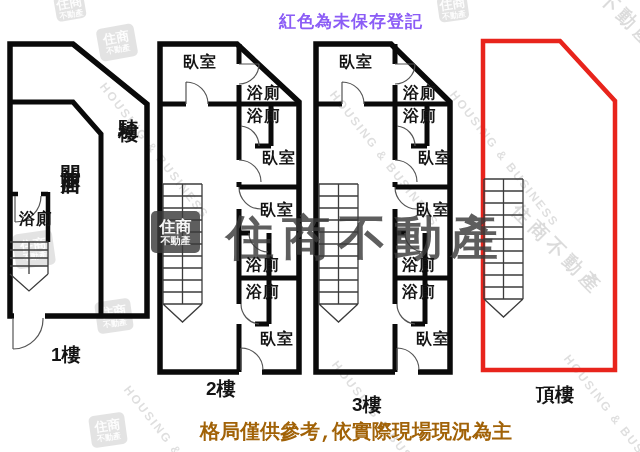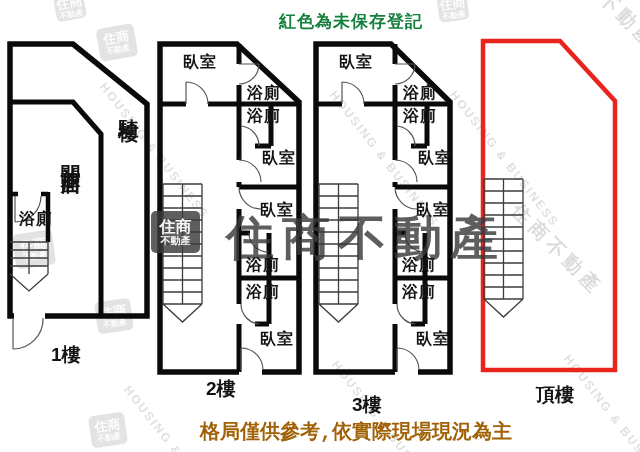--- a/index.html
+++ b/index.html
@@ -5,21 +5,21 @@
   html,body{margin:0;padding:0;background:#ffffff;}
   #stage{
     position:relative;width:640px;height:452px;overflow:hidden;
     background:#ffffff;
     font-family:"Liberation Sans","DejaVu Sans",sans-serif;
   }
   .lbl{position:absolute;color:#141414;font-weight:600;white-space:nowrap;}
   .room{font-size:16px;letter-spacing:1px;padding-left:6px;}
   .vert{writing-mode:vertical-rl;text-orientation:upright;letter-spacing:4px;}
   .caption{position:absolute;color:#141414;font-weight:700;font-size:19px;white-space:nowrap;}
-  .title{position:absolute;color:#15803d;font-weight:700;font-size:17px;letter-spacing:1px;white-space:nowrap;}
+  .title{position:absolute;color:#8b5cf6;font-weight:700;font-size:17px;letter-spacing:1px;white-space:nowrap;}
   .disclaimer{position:absolute;color:#a16207;font-weight:700;font-size:20px;white-space:nowrap;font-family:Liberation Mono, monospace;}
   svg{position:absolute;left:0;top:0;}
   .wm-en{position:absolute;color:rgba(0,0,0,0.13);font-size:12px;font-weight:700;
     letter-spacing:2px;transform-origin:0 0;transform:rotate(52deg);white-space:nowrap;z-index:1;}
   .wm-cjk{position:absolute;color:rgba(0,0,0,0.14);font-size:19px;font-weight:700;
     letter-spacing:5px;transform-origin:0 0;transform:rotate(45deg);white-space:nowrap;z-index:1;}
   .wm-stamp{position:absolute;background:rgba(0,0,0,0.11);border-radius:5px;
     display:flex;flex-direction:column;align-items:center;justify-content:center;
     color:rgba(255,255,255,0.9);font-weight:700;z-index:1;}
   .wm-stamp .l1{font-size:13px;line-height:14px;}

